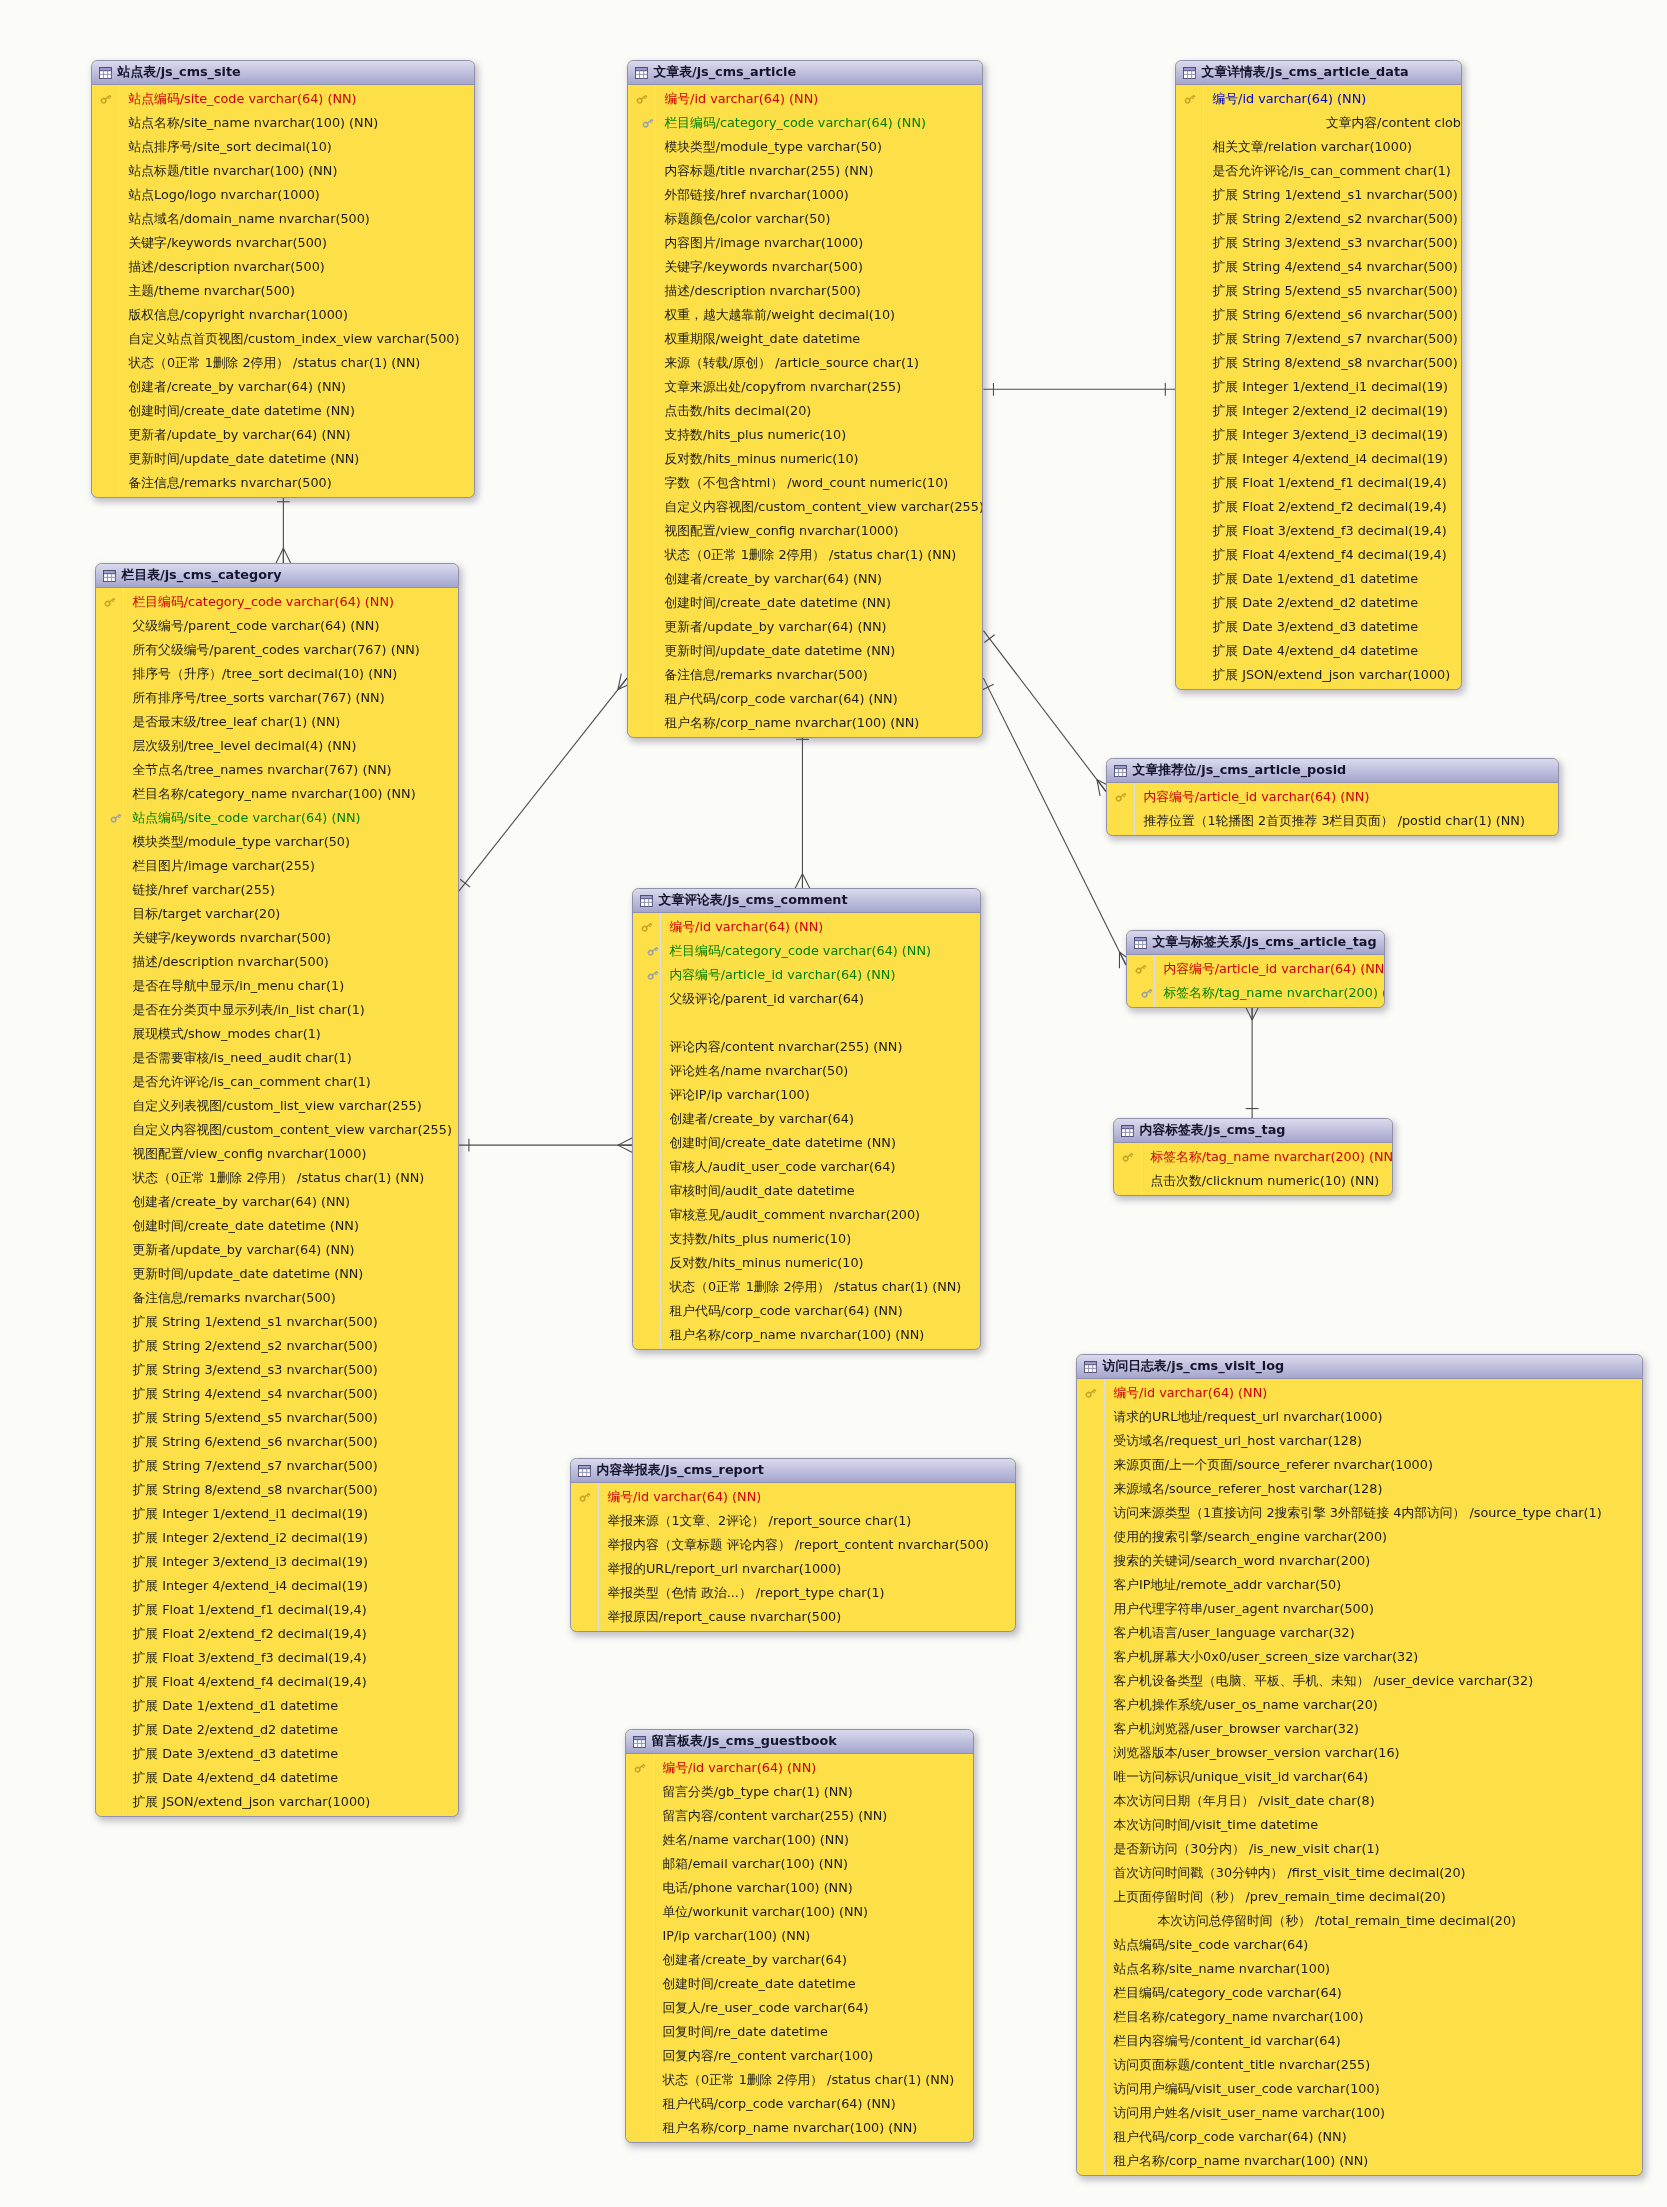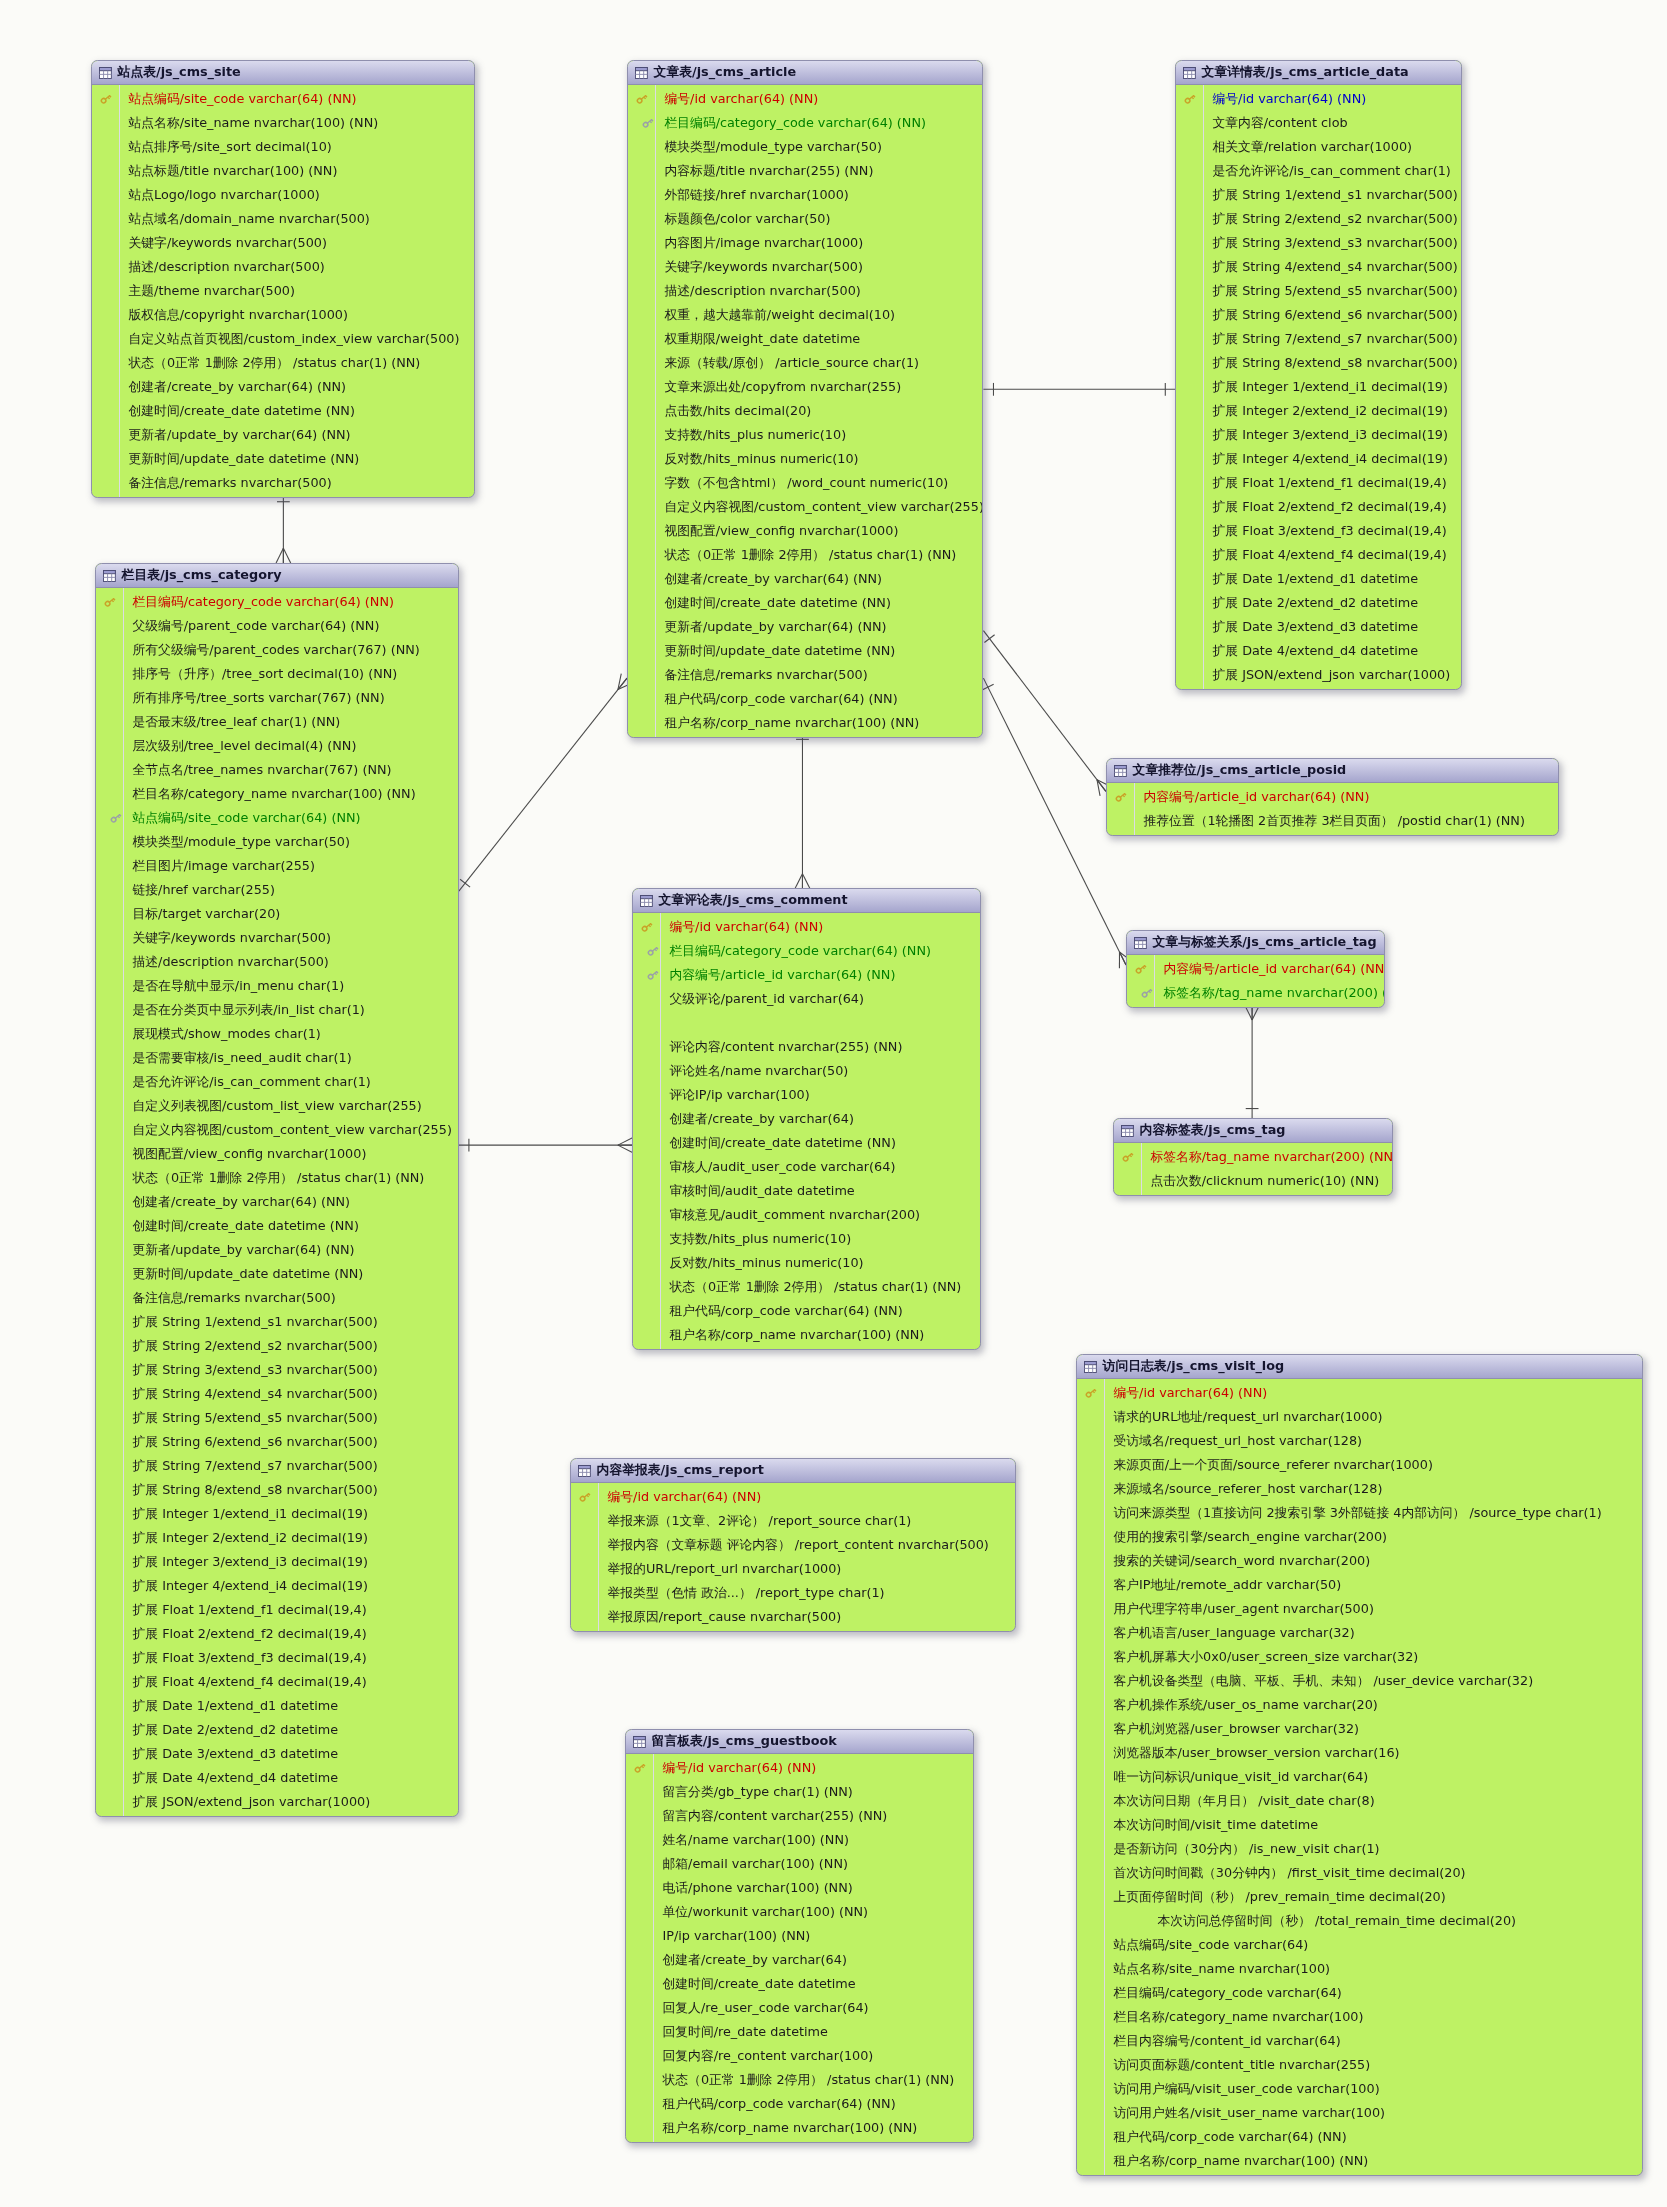--- a/index.html
+++ b/index.html
@@ -2,21 +2,21 @@
 <html style="--pk: #cc0000; --fk: #008000; --pkfk: #0000cc; --hdr-top: #dadaee; --hdr-bot: #a5a5cd; --tbl-border: #8f8fae;font-size:14.6px"><head>
 <meta charset="utf-8">
 <style>
   * { margin:0; padding:0; box-sizing:border-box; }
   html,body { background:#eef0ee; font-family:"DejaVu Sans","Liberation Sans",sans-serif; }
   #canvas { position:relative; width:1668px; height:2208px; background:#fbfbf8; overflow:hidden; }
   #connections { position:absolute; left:0; top:0; z-index:1; }
   .table {
     position:absolute; z-index:2;
     border:0.9px solid var(--tbl-border,#8f8fae);
-    border-radius:6.4px; background:#bef264;
+    border-radius:6.4px; background:#fde047;
     box-shadow:2.7px 3.7px 7.3px rgba(70,70,95,.35);
   }
   .thead {
     height:24px; display:flex; align-items:center; gap:5.5px; padding:0 7.3px;
     background:linear-gradient(var(--hdr-top,#d9d9ee), var(--hdr-bot,#a6a6cd));
     border-bottom:0.9px solid var(--tbl-border,#8f8fae);
     border-radius:5.5px 5.5px 0 0;
     font-weight:bold; font-size:12.8px; color:#14142e;
     white-space:nowrap; overflow:hidden;
   }
@@ -573,21 +573,21 @@
           <span class="gutter">
             <span class="keywrap">
               <svg width="13.7" height="13.7" viewBox="0 0 16 16">
                 <circle cx="4.6" cy="8" r="2.6" fill="none" stroke="#c9a227" stroke-width="1.7"></circle>
                 <path d="M7.2 8 H14 M11.3 8 V10.8 M13.8 8 V10.3" stroke="#c9a227" stroke-width="1.7" fill="none"></path>
               </svg>
             </span>
           </span>
           <span class="ftext pkfk">编号/id varchar(64) (NN)</span>
         </div>
-        <div class="trow" style="height: 24px;">
+        <div class="trow" style="height: 24px; justify-content: space-between;">
           <span class="gutter"></span>
           <span class="ftext plain">文章内容/content clob</span>
         </div>
         <div class="trow" style="height: 24px;">
           <span class="gutter"></span>
           <span class="ftext plain">相关文章/relation varchar(1000)</span>
         </div>
         <div class="trow" style="height: 24px;">
           <span class="gutter"></span>
           <span class="ftext plain">是否允许评论/is_can_comment char(1)</span>

